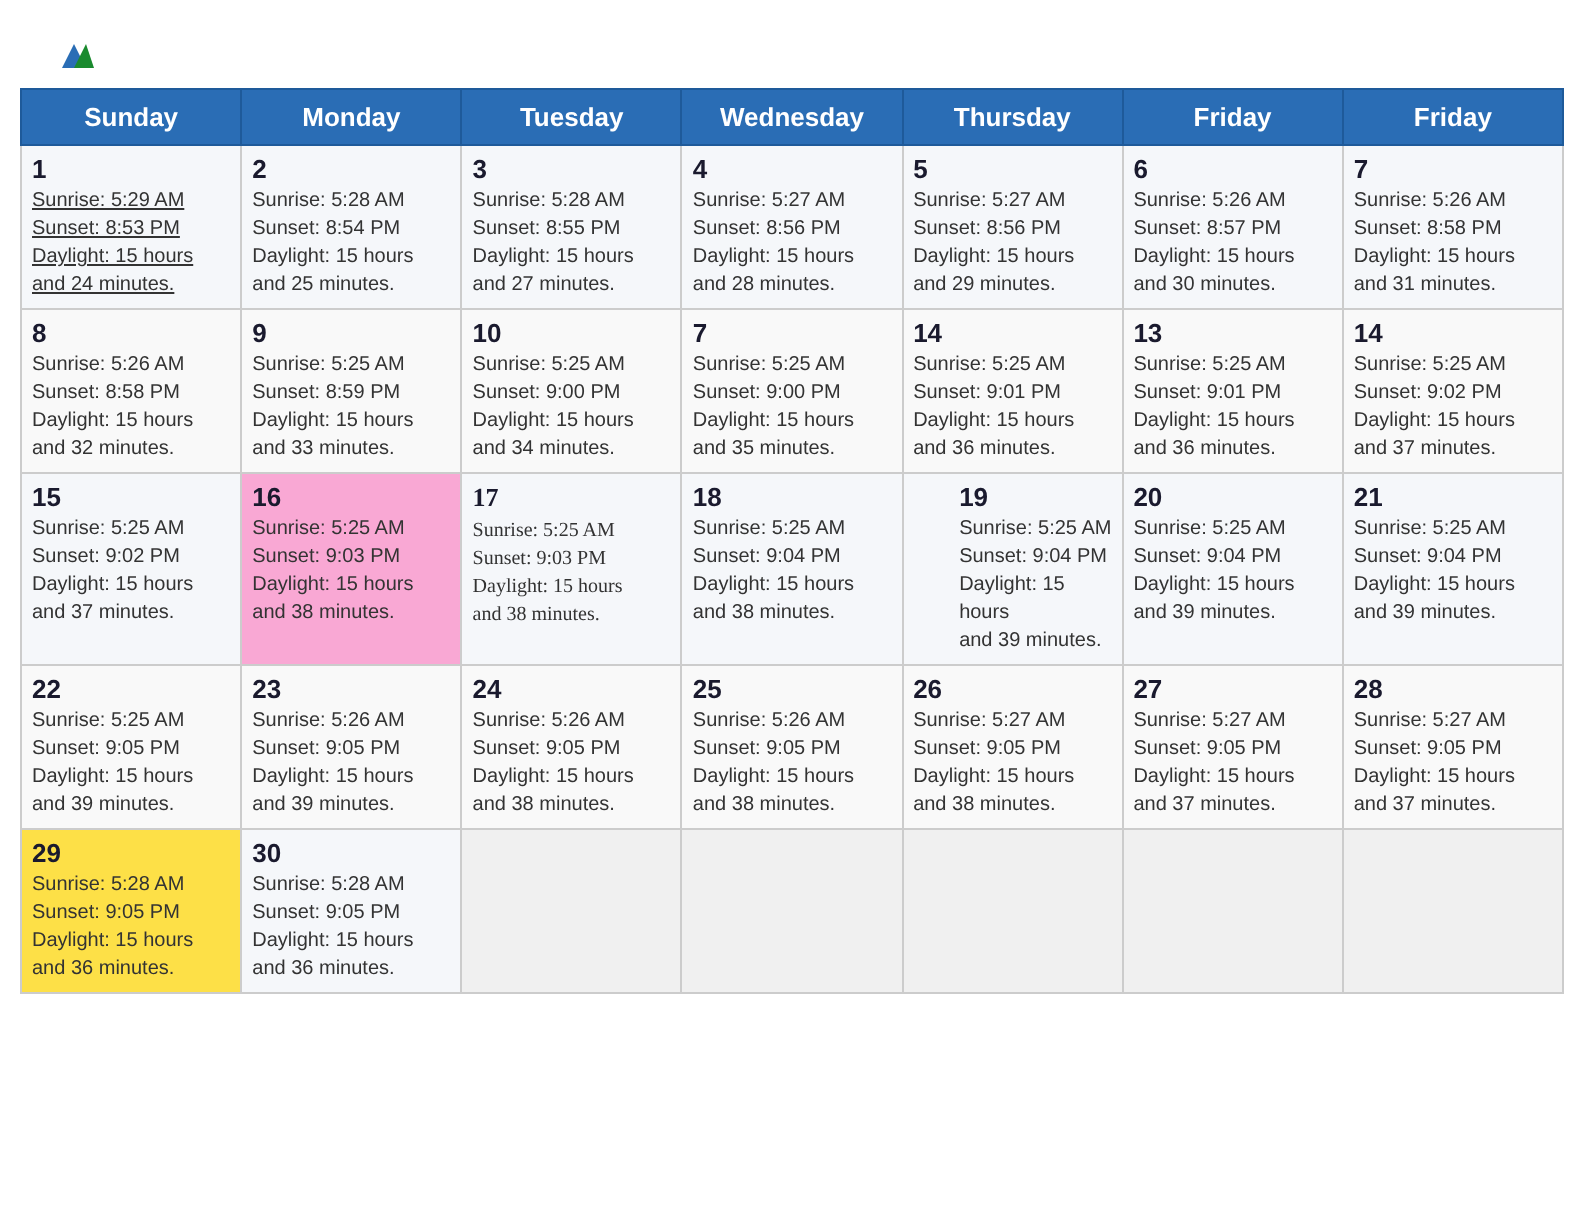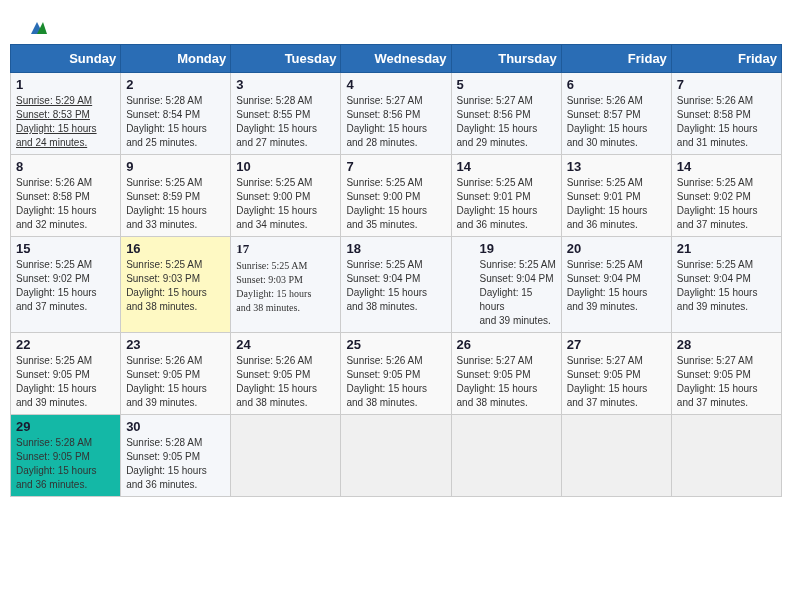--- a/index.html
+++ b/index.html
@@ -57,21 +57,21 @@
       width: 100%;
       border-collapse: collapse;
       border: 1px solid #ccc;
     }
     .calendar th {
       background: #2a6db5;
       color: #fff;
       font-size: 13px;
       font-weight: bold;
       padding: 6px 4px;
-      text-align: right;
+      text-align: center;
       border: 1px solid #1e5a9a;
     }
     .calendar td {
       vertical-align: top;
       border: 1px solid #ccc;
       padding: 4px 5px;
       font-size: 10px;
       color: #333;
       background: #fff;
       width: calc(100% / 7);
@@ -232,21 +232,21 @@
         </td>
       </tr>
       <tr>
         <td style="background: rgb(245, 247, 250);">
           <span class="day-number">15</span>
           <div class="cell-text" style="white-space: pre-line;">Sunrise: 5:25 AM
 Sunset: 9:02 PM
 Daylight: 15 hours
 and 37 minutes.</div>
         </td>
-        <td style="background: #fef9c3;">
+        <td style="background: #f9a8d4;">
           <span class="day-number">16</span>
           <div class="cell-text" style="white-space: pre-line;">Sunrise: 5:25 AM
 Sunset: 9:03 PM
 Daylight: 15 hours
 and 38 minutes.</div>
         </td>
         <td style="background: rgb(245, 247, 250); font-family: Liberation Serif, serif;">
           <span class="day-number">17</span>
           <div class="cell-text" style="white-space: pre-line;">Sunrise: 5:25 AM
 Sunset: 9:03 PM
@@ -327,21 +327,21 @@
         </td>
         <td>
           <span class="day-number">28</span>
           <div class="cell-text" style="white-space: pre-line;">Sunrise: 5:27 AM
 Sunset: 9:05 PM
 Daylight: 15 hours
 and 37 minutes.</div>
         </td>
       </tr>
       <tr>
-        <td style="background: #14b8a6;">
+        <td style="background: #fde047;">
           <span class="day-number">29</span>
           <div class="cell-text" style="white-space: pre-line;">Sunrise: 5:28 AM
 Sunset: 9:05 PM
 Daylight: 15 hours
 and 36 minutes.</div>
         </td>
         <td style="background: rgb(245, 247, 250);">
           <span class="day-number">30</span>
           <div class="cell-text" style="white-space: pre-line;">Sunrise: 5:28 AM
 Sunset: 9:05 PM

